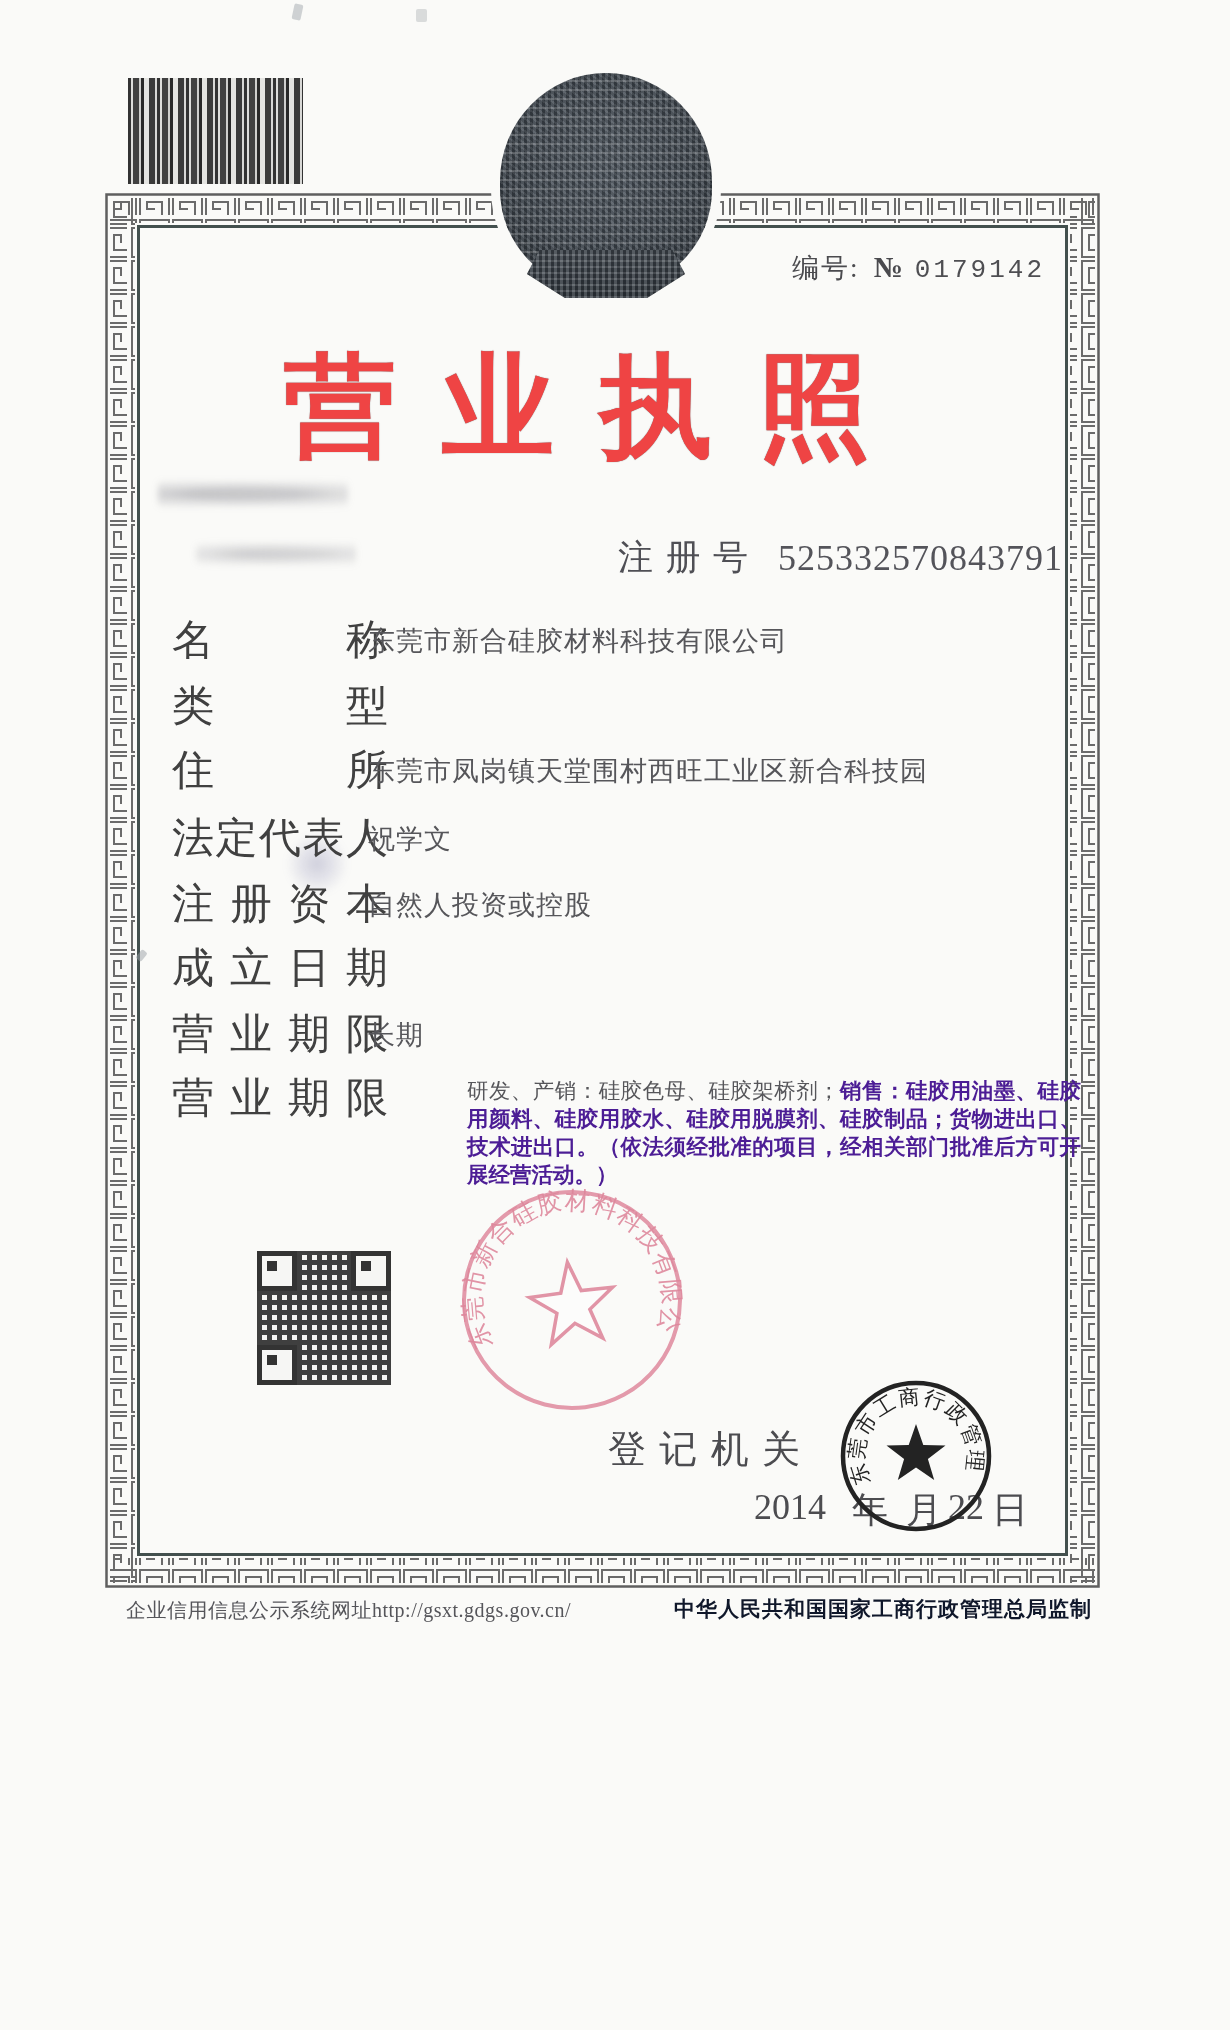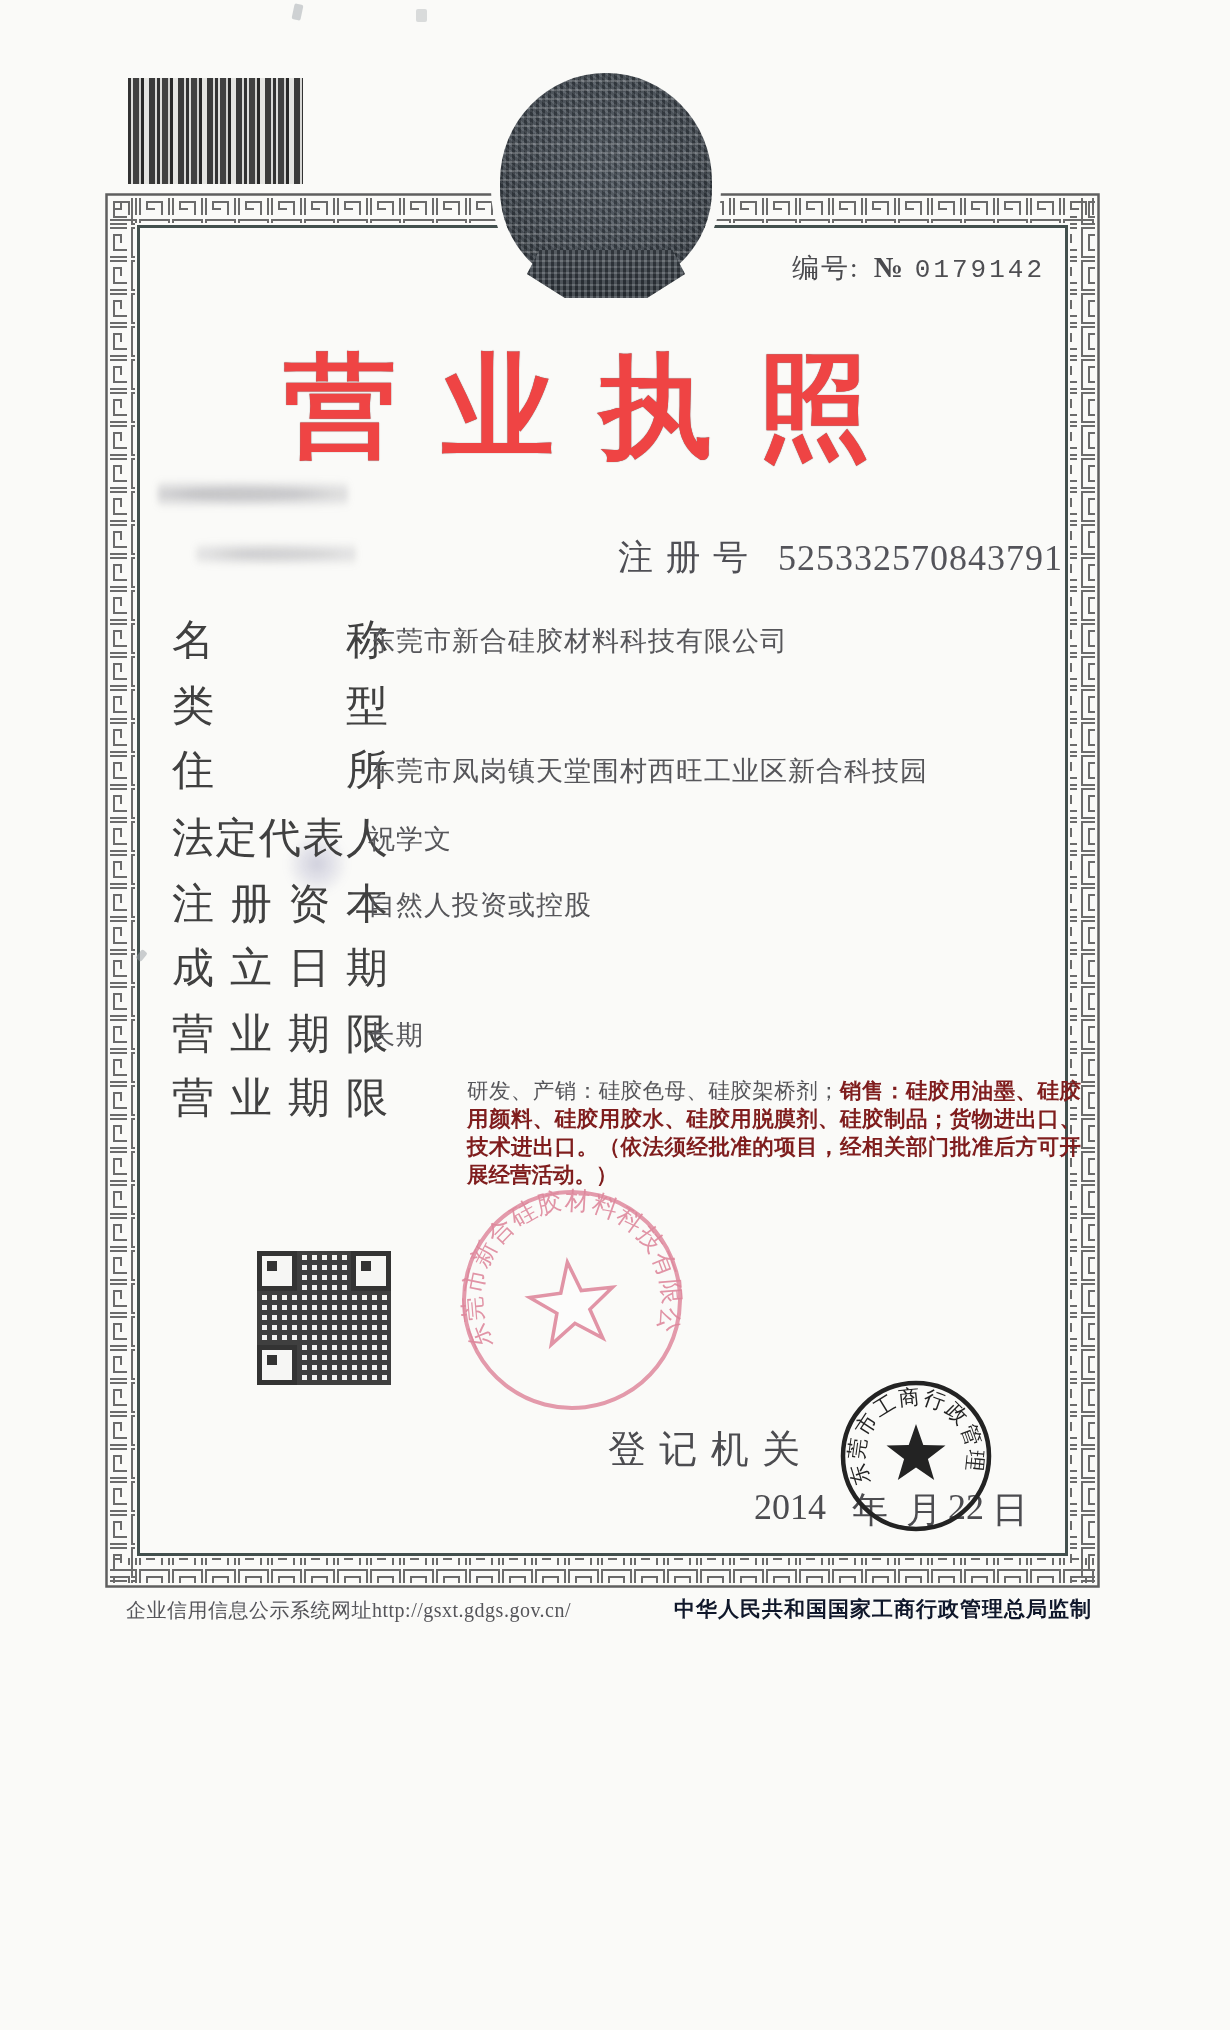--- a/index.html
+++ b/index.html
@@ -80,21 +80,21 @@
     text-align:justify;text-align-last:justify;text-justify:inter-character;
   }
   .fvalue{
     position:absolute;left:208px;top:11px;width:700px;
     font-size:27px;color:#56565a;letter-spacing:1px;white-space:nowrap;
   }
   .scope-block{
     left:467px;top:1077px;width:614px;
     font-size:21.5px;line-height:28px;color:#56565a;z-index:2;text-align:justify;
   }
-  .scope-bold{font-weight:bold;color:#7f1d1d;}
+  .scope-bold{font-weight:bold;color:#4c1d95;}
 
   
   .qr{
     left:257px;top:1251px;width:134px;height:134px;
     background:
       repeating-linear-gradient(0deg,#3f3f3f 0 5px,transparent 5px 10px),
       repeating-linear-gradient(90deg,#3f3f3f 0 5px,#f6f6f4 5px 10px);
     z-index:2;
   }
   .finder{position:absolute;width:30px;height:30px;border:5px solid #333;background:#f6f6f4;}

